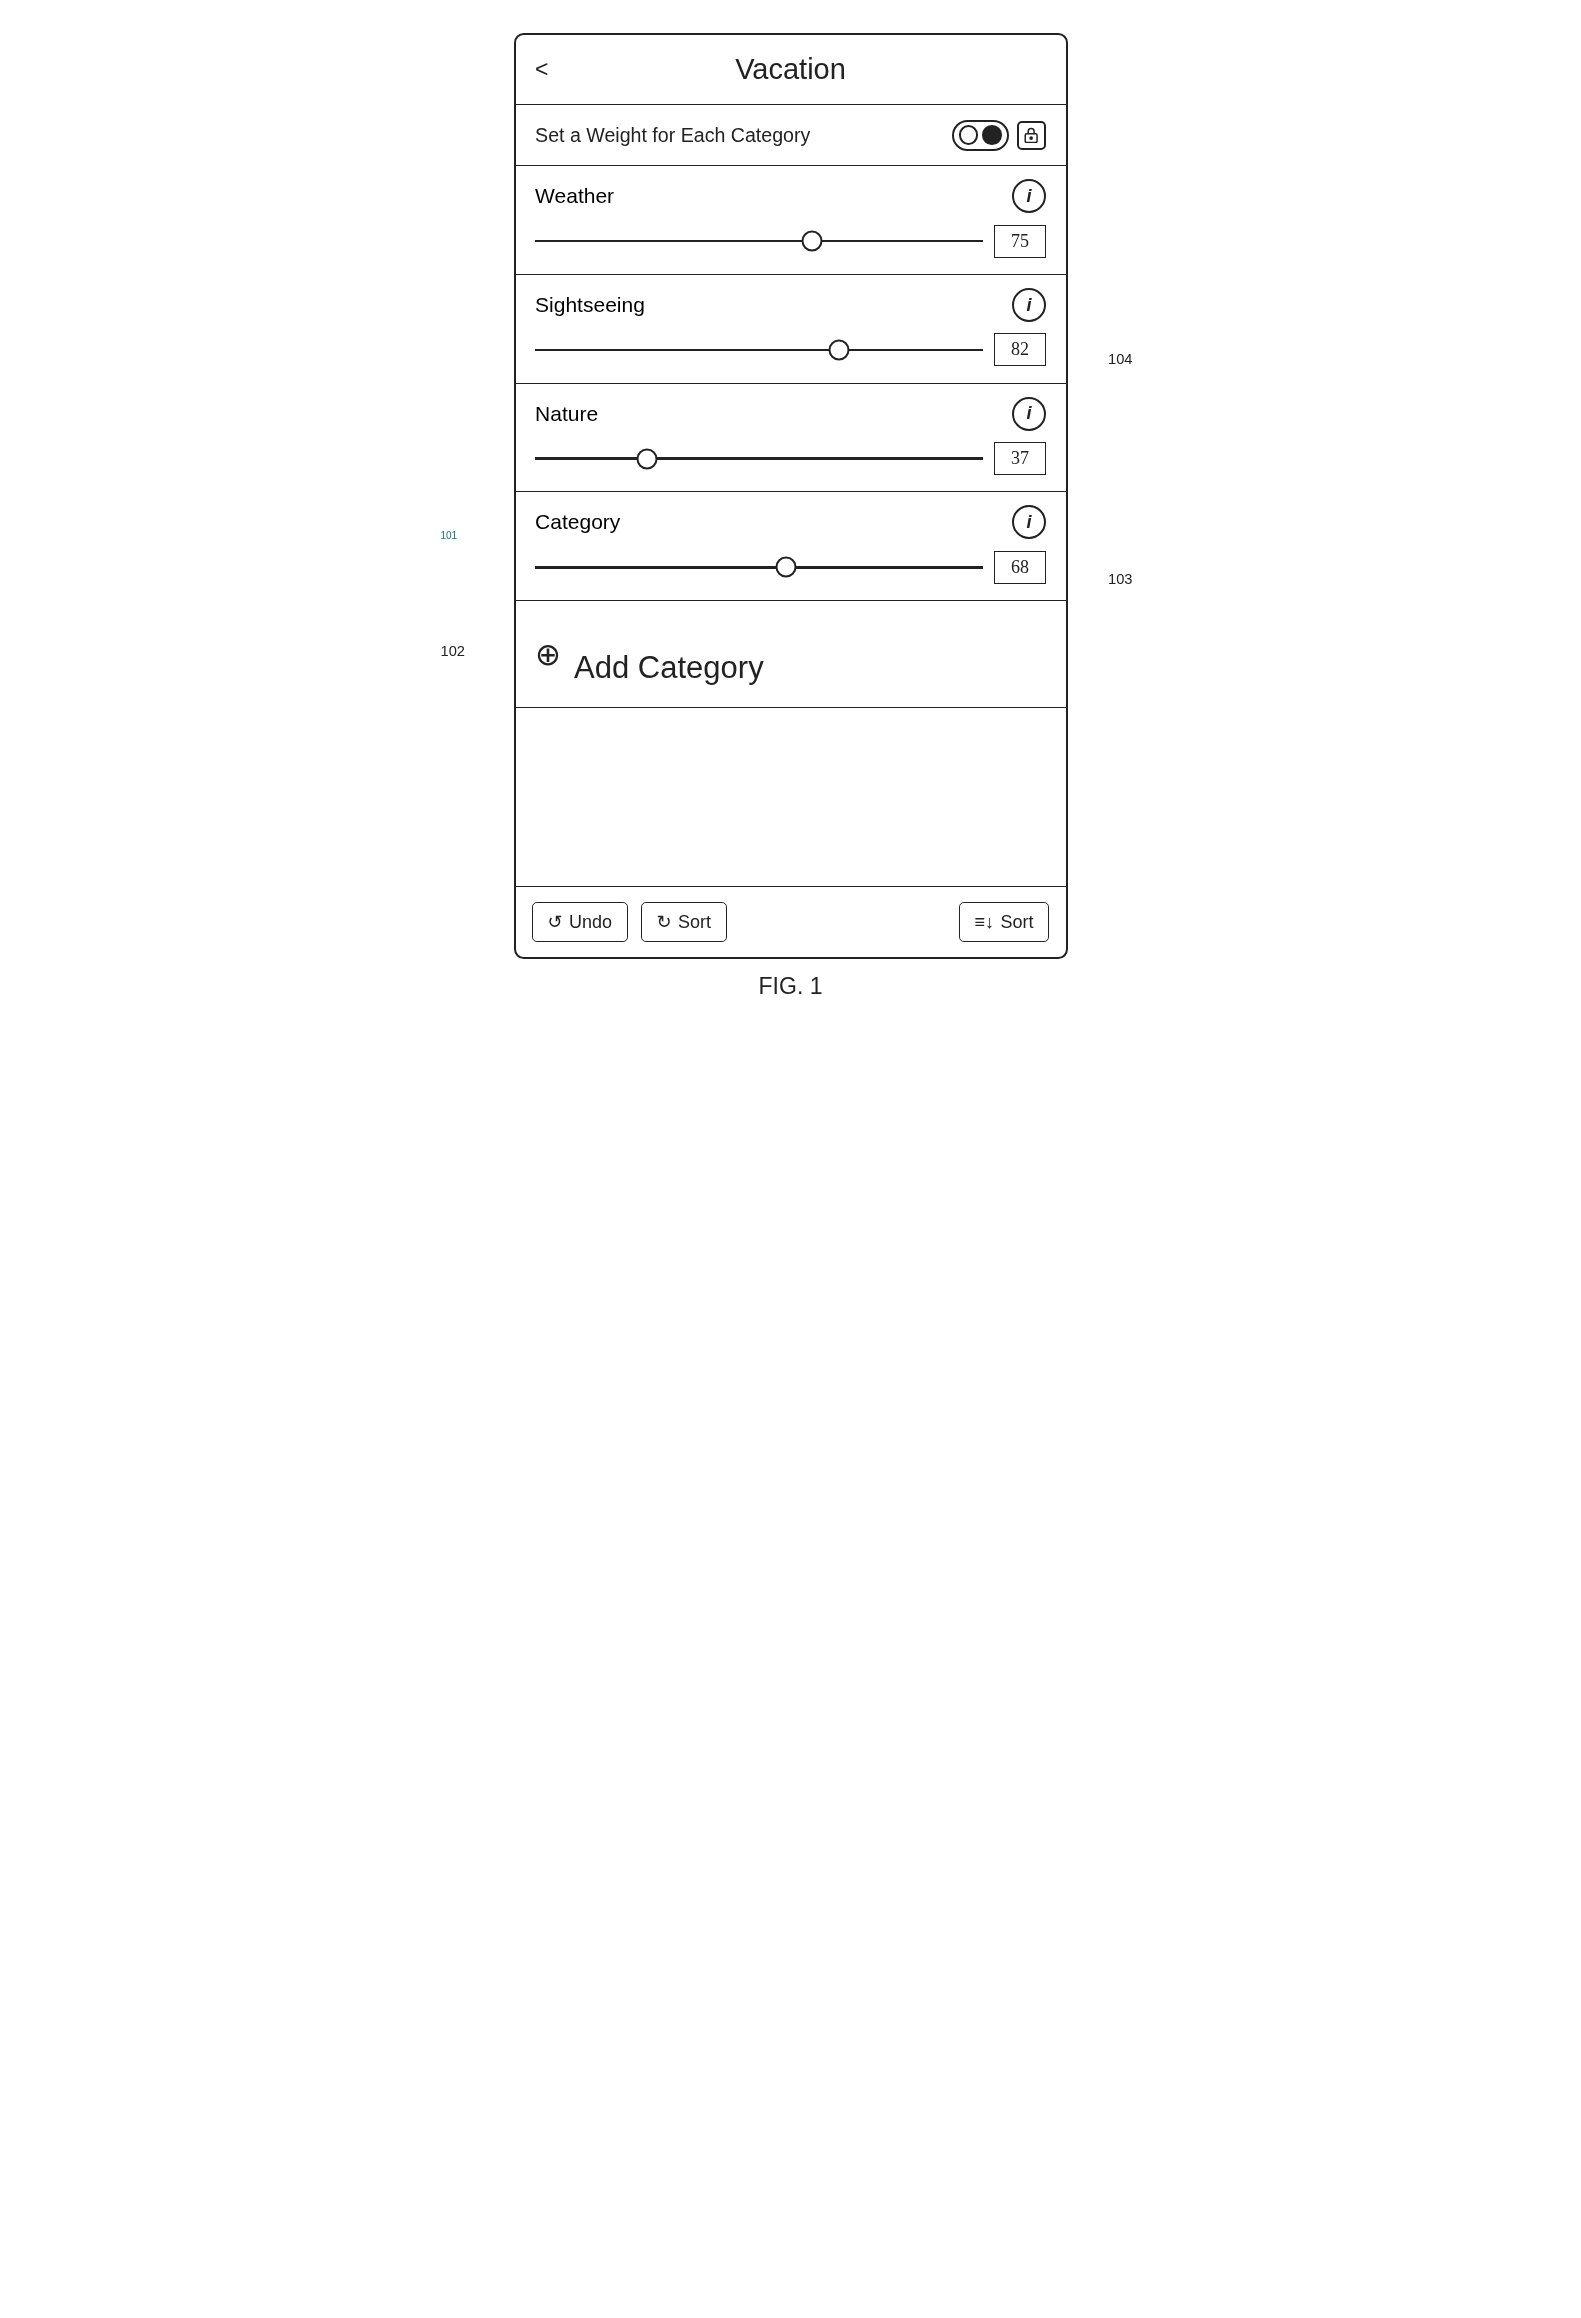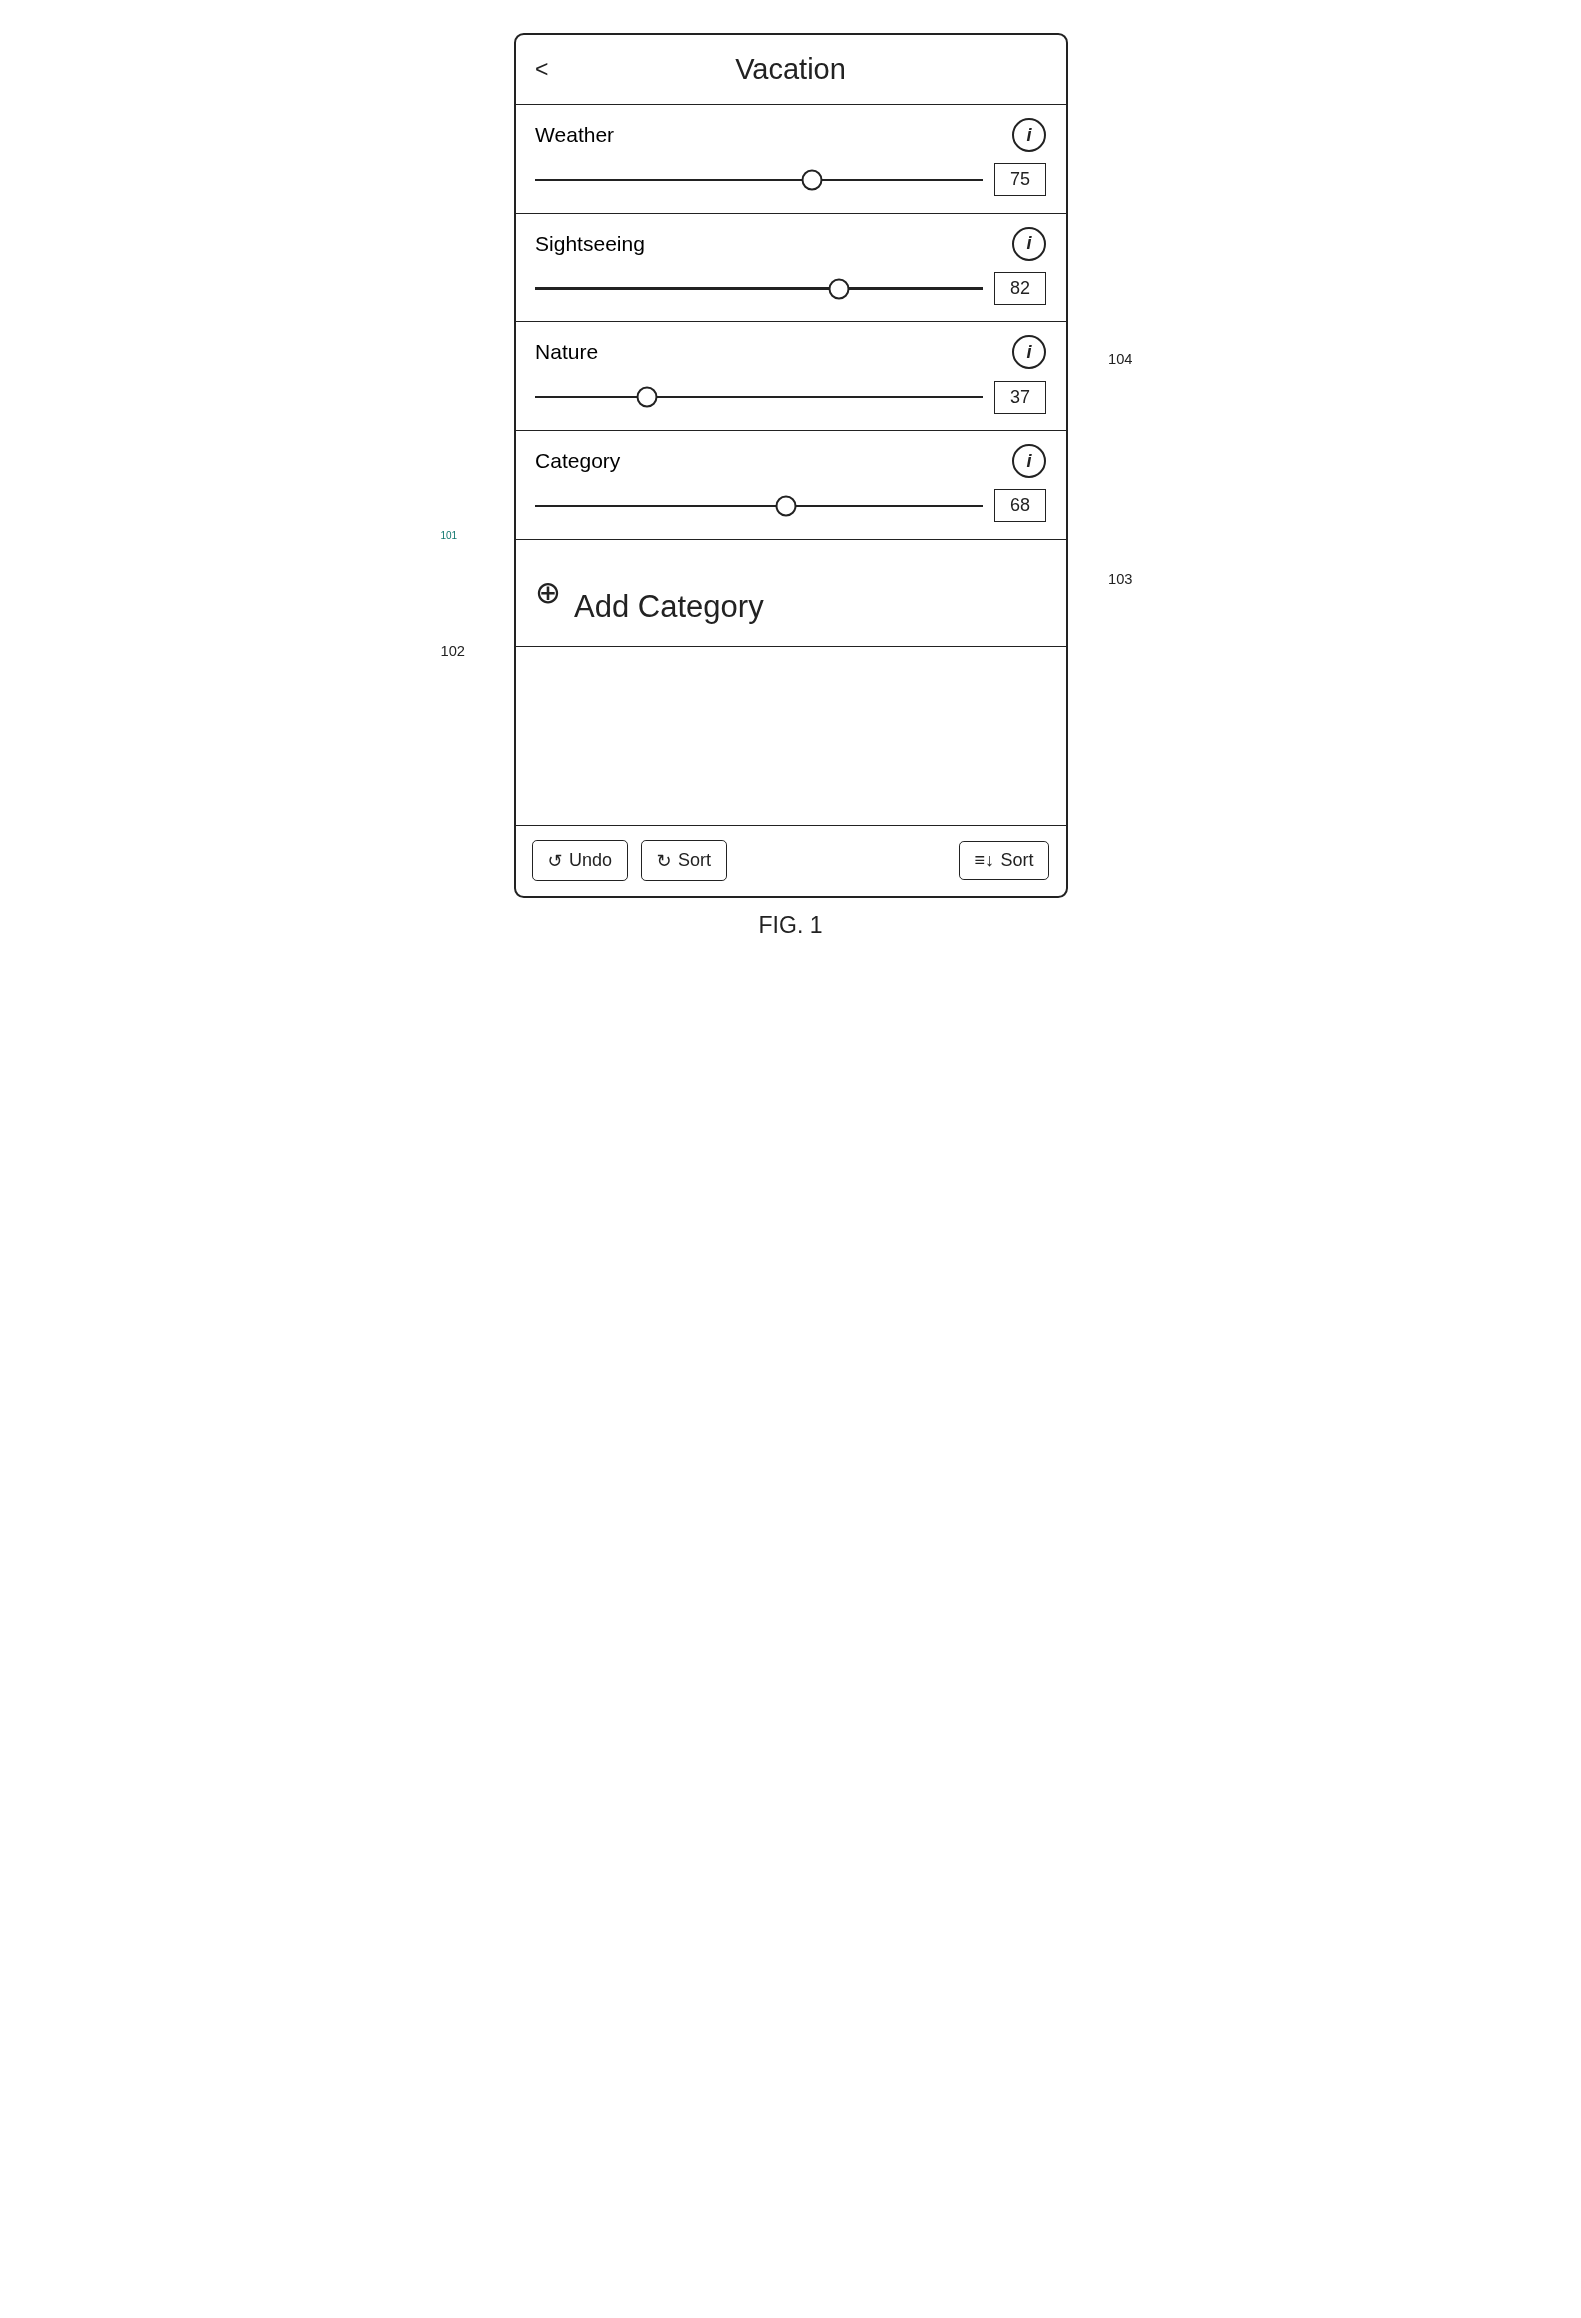--- a/index.html
+++ b/index.html
@@ -167,20 +167,21 @@
     .slider-value-box {
       width: 52px;
       height: 33px;
       border: 1.6px solid #222;
       display: flex;
       align-items: center;
       justify-content: center;
       font-size: 18px;
       color: #222;
       flex-shrink: 0;
+      font-family: Liberation Serif, serif;
     }
 
     
     .add-category {
       display: flex;
       align-items: center;
       gap: 13px;
       padding: 21px 19.6px;
       border-bottom: 1.6px solid #222;
       cursor: pointer;
@@ -284,20 +285,36 @@
   <span class="ann-103">103</span>
   <span class="ann-104">104</span>
 
   <div class="phone-frame">
 
     <div class="header">
       <div class="back-button">&lt;</div>
       <div class="header-title">Vacation</div>
     </div>
 
+    <div class="weight-header">
+      <span class="weight-label">Set a Weight for Each Category</span>
+      <div class="weight-controls">
+        <div class="toggle-switch">
+          <div class="toggle-circle-left"></div>
+          <div class="toggle-circle-right"></div>
+        </div>
+        <div class="lock-icon">
+          <svg viewBox="0 0 20 22" fill="none" stroke="#222" stroke-width="2">
+            <rect x="2" y="9" width="16" height="12" rx="2"></rect>
+            <path d="M6 9V6a4 4 0 018 0v3"></path>
+            <circle cx="10" cy="15" r="1.5" fill="#222"></circle>
+          </svg>
+        </div>
+      </div>
+    </div>
 
     <div class="category-row">
       <div class="category-header">
         <span class="category-name">Weather</span>
         <div class="info-button">i</div>
       </div>
       <div class="slider-row">
         <div class="slider-track-container">
           <div class="slider-track">
             <div class="slider-thumb" style="left: 62%;"></div>

